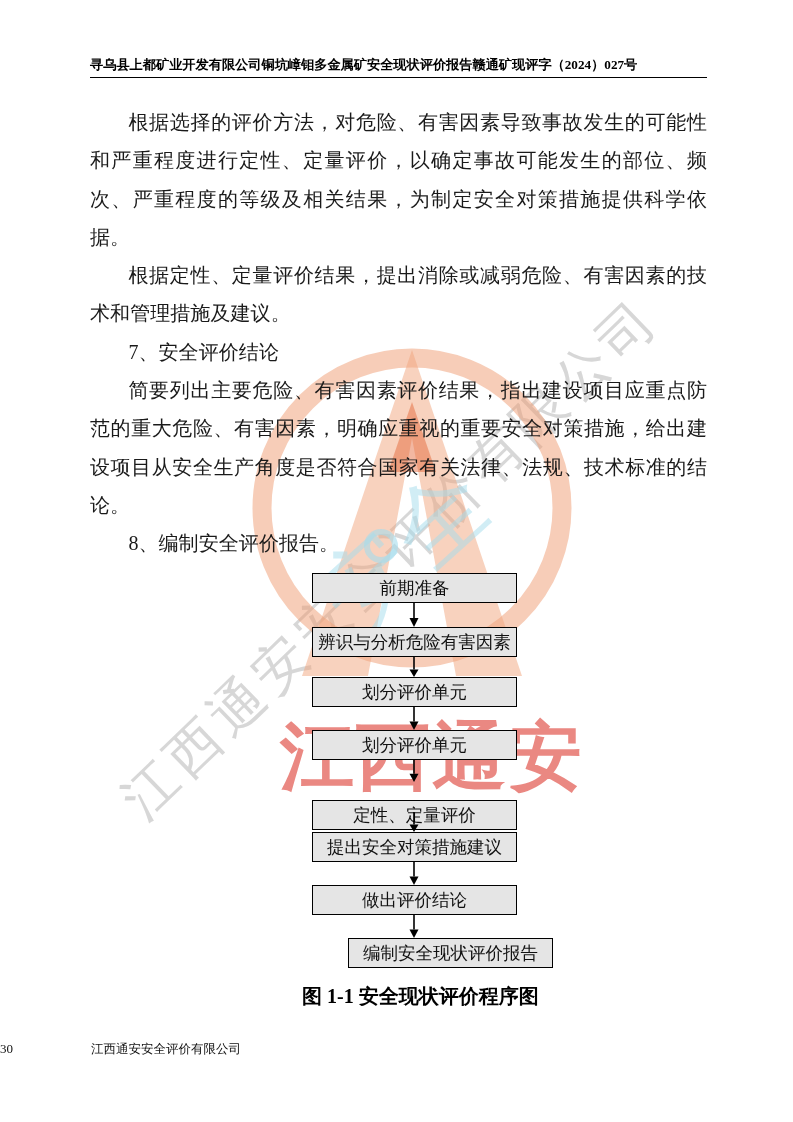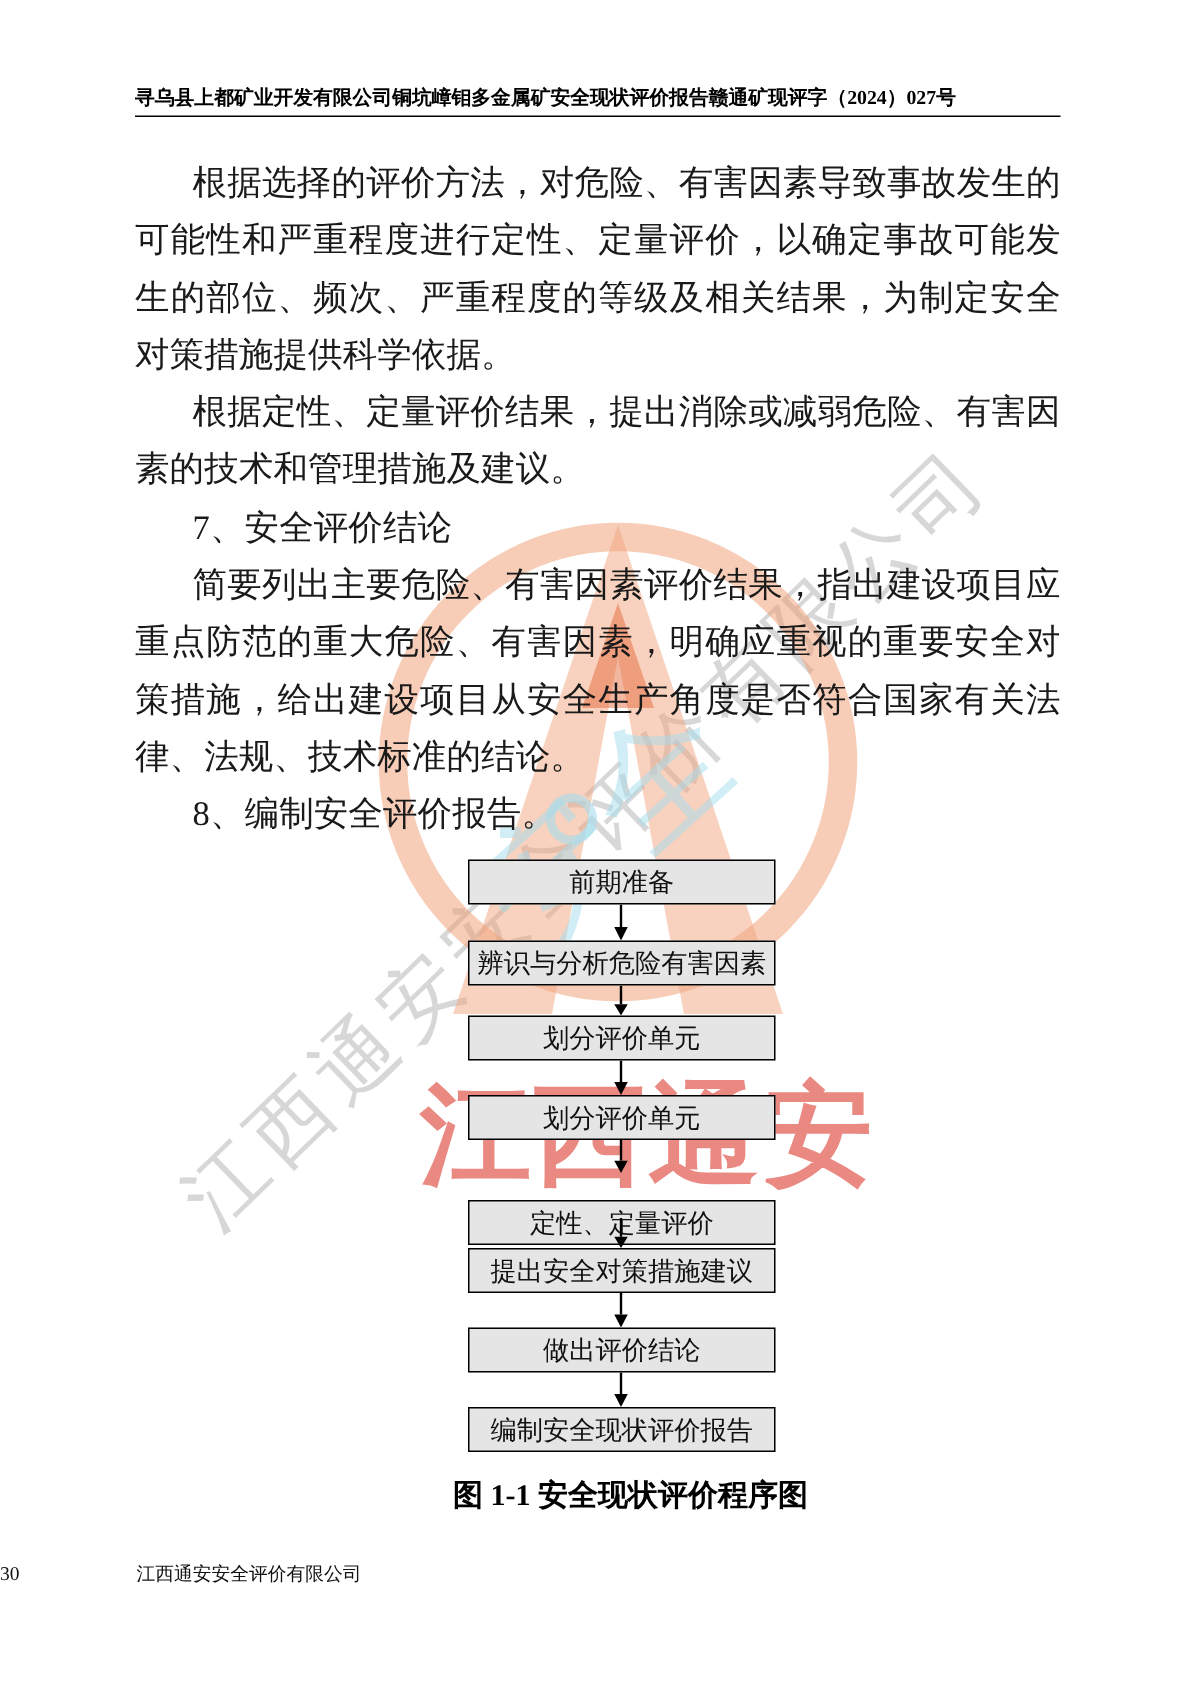--- a/index.html
+++ b/index.html
@@ -22,29 +22,29 @@
   
   .content{position:absolute;inset:0;z-index:1;}
 
   .header{position:absolute;left:90px;top:56px;width:617px;display:flex;
           justify-content:flex-start;align-items:flex-end;
           font-size:13.2px;font-weight:bold;color:#000;
           border-bottom:1.5px solid #000;padding-bottom:3px;}
   .header span{white-space:nowrap;}
 
   .body-text{position:absolute;left:90px;top:103px;width:617px;
-             font-size:23px;line-height:38.3px;letter-spacing:.07px;
+             font-size:20px;line-height:38.3px;letter-spacing:.07px;
              text-align:justify;}
   .body-text p{margin:0;text-indent:38.4px;}
 
   .flowchart{position:absolute;left:312px;top:573px;width:205px;height:396px;}
   .fbox{position:absolute;left:0;width:203px;height:28px;border:1px solid #000;
         background:#e5e5e5;text-align:center;font-size:17.5px;line-height:28px;color:#111;}
   .b0{top:0;} .b1{top:54px;} .b2{top:104px;} .b3{top:157px;}
-  .b4{top:227px;} .b5{top:259px;} .b6{top:312px;} .b7{top:365px;}
+  .b4{top:227px;} .b5{top:259px;} .b6{top:312px;} .b7{top:365px;margin-left:36px;}
   .farrow{position:absolute;left:96px;width:12px;}
   .a0{top:30px;height:24px;} .a1{top:84px;height:20px;} .a2{top:134px;height:23px;}
   .a3{top:187px;height:22px;} .a4{top:239px;height:20px;} .a5{top:289px;height:23px;}
   .a6{top:342px;height:23px;}
 
   .caption{position:absolute;left:302px;top:983px;width:225px;text-align:center;
            font-weight:bold;font-size:20px;color:#000;white-space:nowrap;}
 
   .footer-company{position:absolute;left:91px;top:1041px;font-size:12.5px;color:#111;}
   .page-number{position:absolute;left:0;top:1041px;width:793px;text-align:left;

